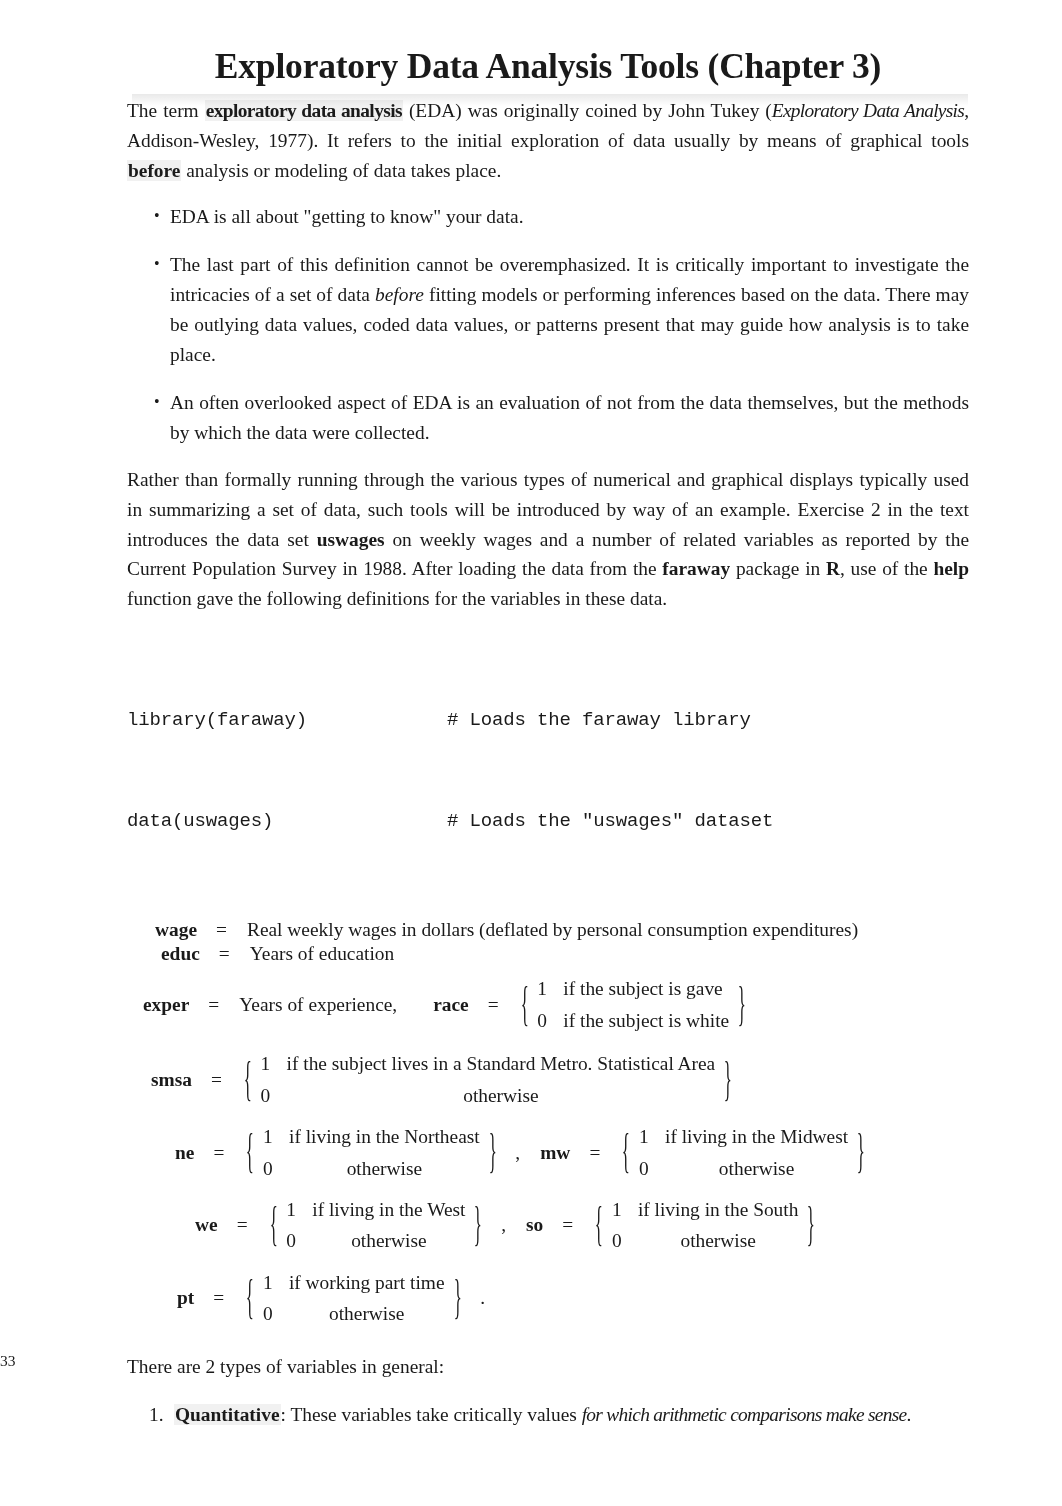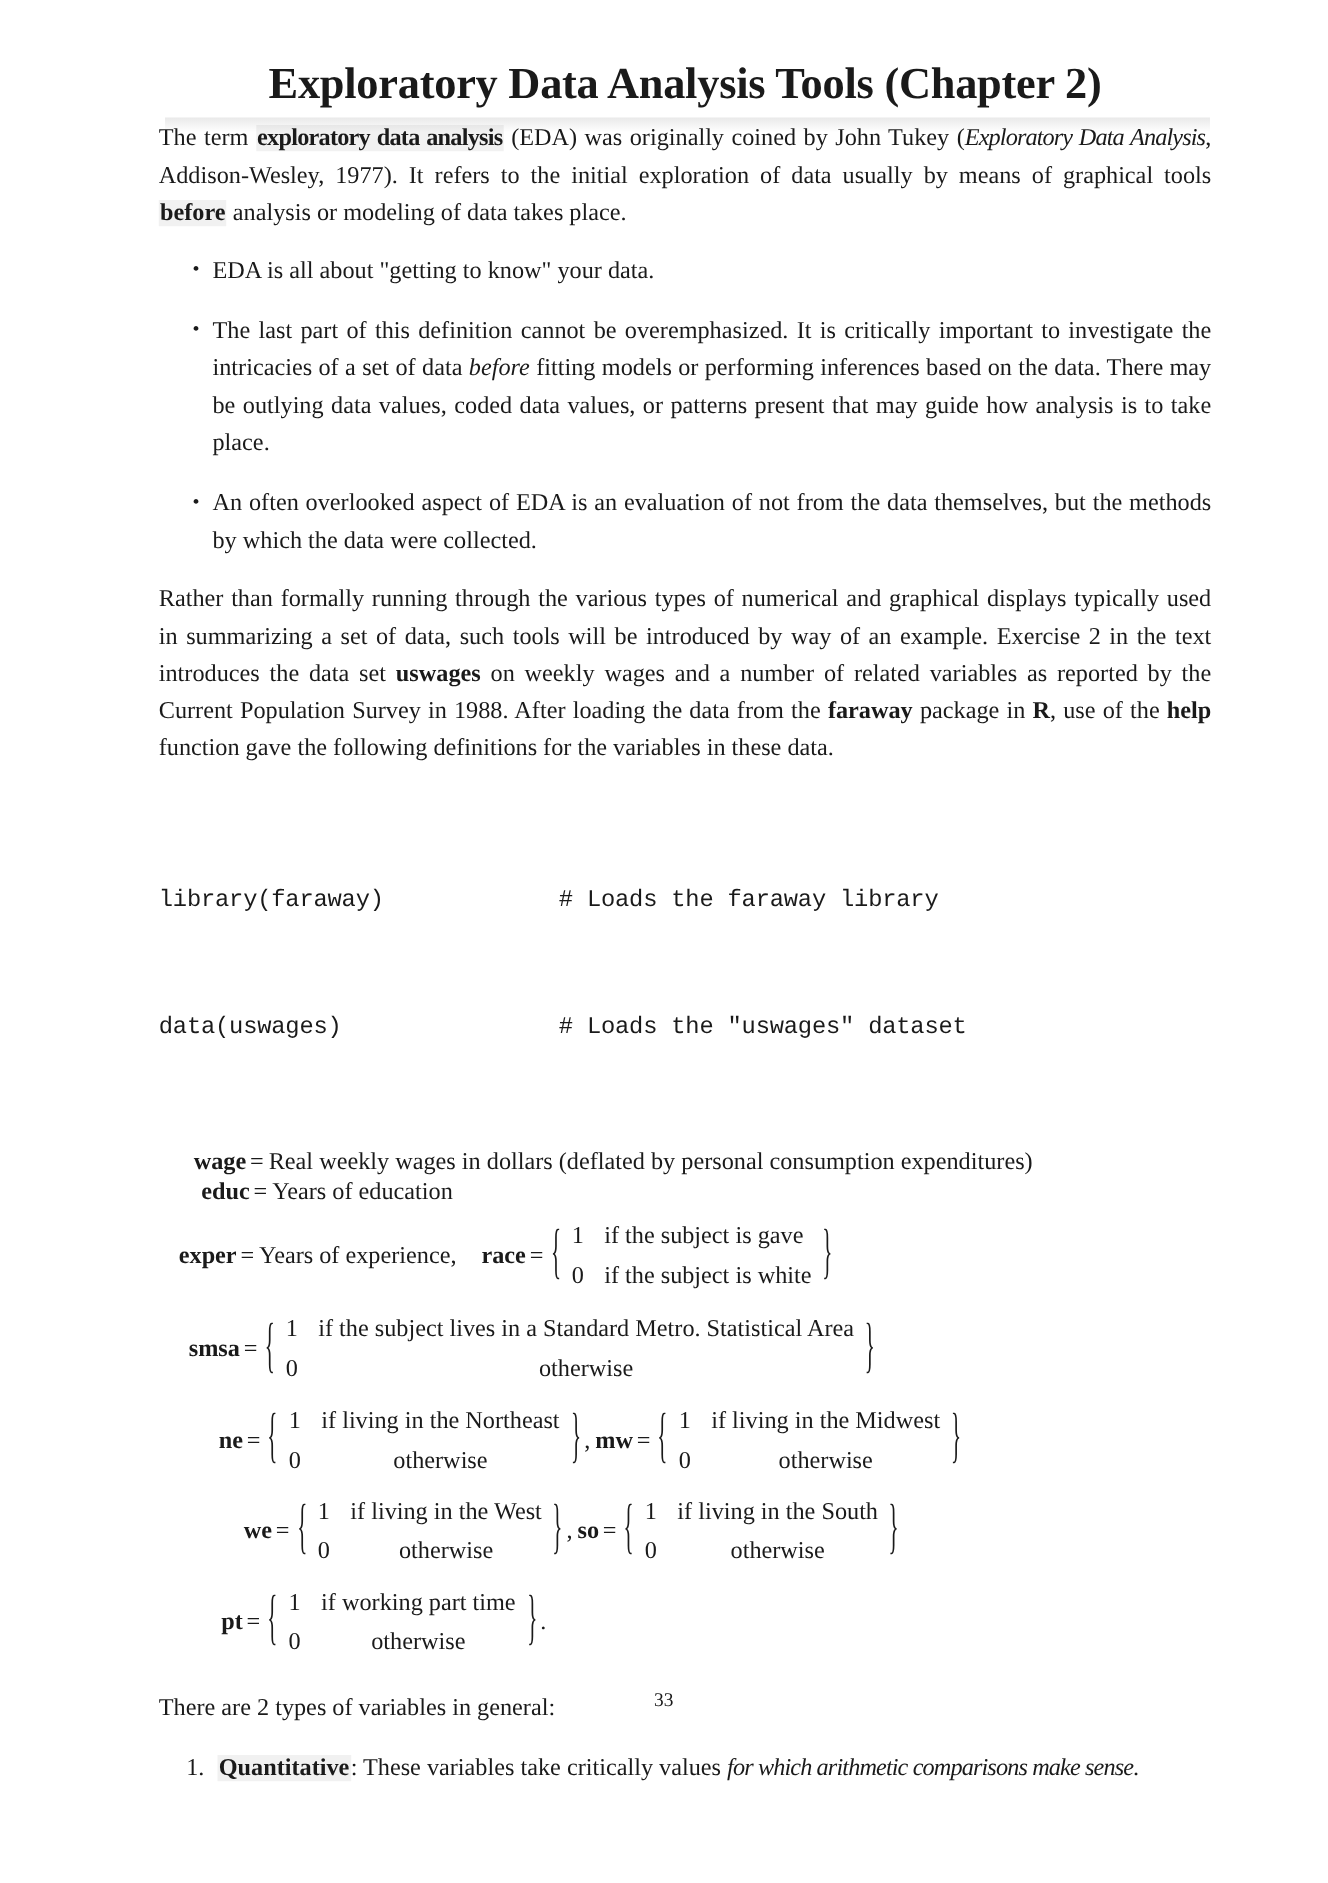--- a/index.html
+++ b/index.html
@@ -116,20 +116,21 @@
   
   .vardefs {
     margin-top: 14px;
     font-size: 19.4px;
   }
   .vrow {
     display: flex;
     align-items: center;
     justify-content: flex-start;
     margin-bottom: 2px;
+    gap: 16px;
   }
   .vname {
     font-weight: bold;
     text-align: right;
     white-space: nowrap;
   }
   .veq {
     padding: 0 4px 0 3px;
     white-space: nowrap;
   }
@@ -193,31 +194,31 @@
     left: 22px;
     top: 0;
   }
 
   
   .pagenum {
     position: absolute;
     left: 0;
     top: 1352px;
     width: 1062px;
-    text-align: center;
+    text-align: left;
     font-size: 15.5px;
   }
 </style>
 </head>
 <body>
 
 <div class="page">
   <div class="content">
 
-    <h1 class="title">Exploratory Data Analysis Tools (Chapter 2)</h1>
+    <h1 class="title">Exploratory Data Analysis Tools (Chapter 3)</h1>
     <div class="title-shadow"></div>
 
     <p class="body"><span>The term </span><span class="hl-tight">exploratory data analysis</span><span> (EDA) was originally coined by John Tukey (</span><span class="it-tight">Exploratory Data Analysis</span><span>, Addison-Wesley, 1977). It refers to the initial exploration of data usually by means of graphical tools </span><span class="hl">before</span><span> analysis or modeling of data takes place.</span></p>
 
     <ul class="bullets">
       <li>
         <span class="bulletmark">•</span>
         <span>EDA is all about "getting to know" your data.</span>
       </li>
       <li>

